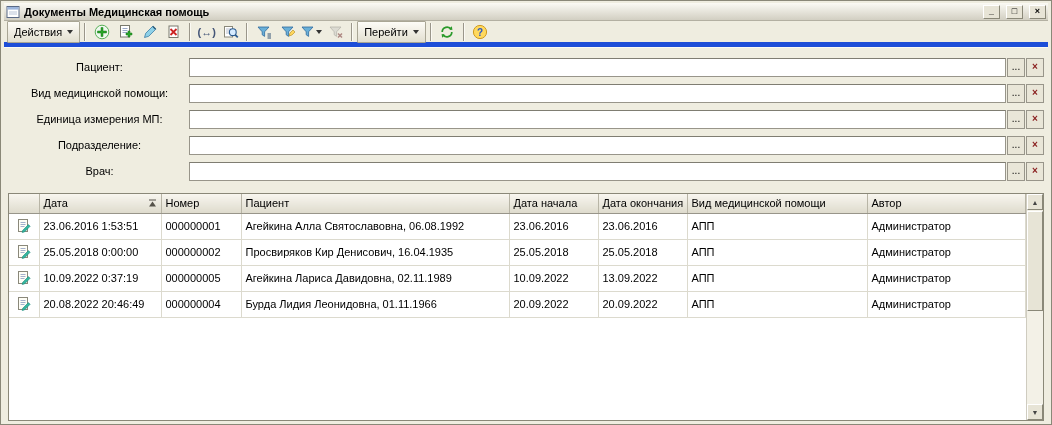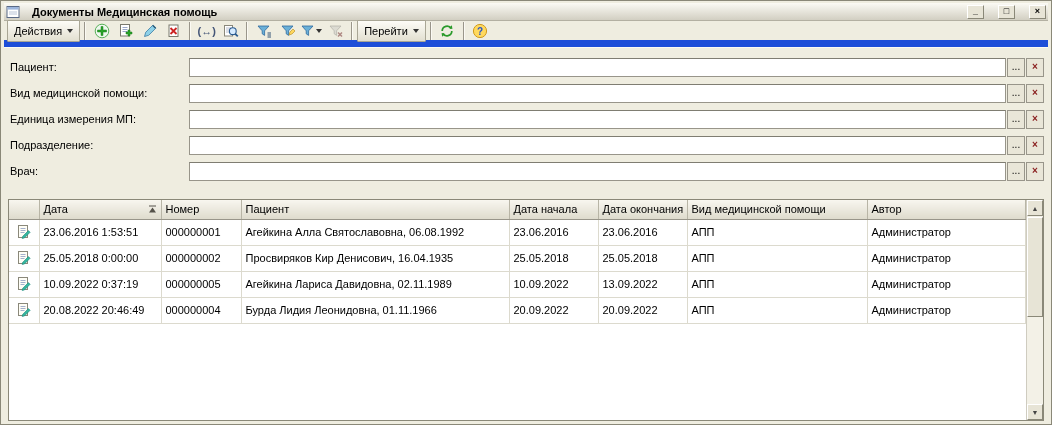--- a/index.html
+++ b/index.html
@@ -1,49 +1,49 @@
 <!DOCTYPE html>
 <html><head>
 <meta charset="utf-8">
 <style>
   html,body{margin:0;padding:0;background:#c8c4b8;font-family:"Liberation Sans",sans-serif;}
   *{box-sizing:border-box;}
   .window{width:1052px;height:425px;background:#EFEDE0;border:1px solid #8a8878;
           padding:2px 3px 3px 3px;display:flex;flex-direction:column;font-size:11px;color:#000;}
   
-  .titlebar{height:18px;display:flex;align-items:center;gap:12px;padding:0 2px;
+  .titlebar{height:18px;display:flex;align-items:center;gap:4px;padding:0 2px;
             background:linear-gradient(to bottom,#fbfaf4,#d2cfc2);border-bottom:1px solid #b3b0a2;}
   .titlebar .ticon{flex:0 0 auto;display:flex;}
   .tb-title{font-weight:bold;flex:1;white-space:nowrap;overflow:hidden;}
   .tb-btn{width:17px;height:14px;margin-left:2px;display:flex;align-items:center;justify-content:center;
           background:#E7E4D6;border:1px solid;border-color:#fff #8a8878 #8a8878 #fff;
           font-size:9px;font-weight:bold;line-height:1;cursor:default;}
   
   .toolbar{height:26px;display:flex;align-items:center;gap:1px;padding:1px 3px;
-           border-bottom:7px solid #1d4ed8;box-shadow:0 1px 0 #fbfaf3;}
+           border-bottom:5px solid #1d4ed8;box-shadow:0 1px 0 #fbfaf3;}
   .tbtn{width:23px;height:22px;display:flex;align-items:center;justify-content:center;
         border:1px solid transparent;border-radius:1px;}
   .tbtn-text{height:22px;padding:0 6px;display:flex;align-items:center;gap:5px;
              background:linear-gradient(#fdfcf7,#e2dfd0);border:1px solid #a9a695;border-radius:1px;}
   .caret{width:0;height:0;border-left:3px solid transparent;border-right:3px solid transparent;border-top:4px solid #333;}
   .sep{width:2px;height:18px;margin:0 3px;border-left:1px solid #9a968a;border-right:1px solid #fbfaf3;}
   .interval-glyph{font-weight:bold;color:#445577;font-size:11px;}
   .disabled-btn{opacity:.55;filter:grayscale(.6);}
   .mini-caret{width:0;height:0;border-left:3px solid transparent;border-right:3px solid transparent;border-top:4px solid #333;margin-left:1px;}
   
   .filters{padding:7px 4px 2px 6px;}
   .frow{display:flex;align-items:center;height:26px;}
-  .flabel{width:179px;flex:0 0 auto;}
+  .flabel{width:179px;flex:0 0 auto;text-align:center;}
   .finput{flex:1;height:19px;background:#fff;border:1px solid #98958a;border-top-color:#7f7d72;
           padding:0 3px;font-family:"Liberation Sans",sans-serif;font-size:11px;}
   .fbtn{width:18px;height:19px;margin-left:1px;flex:0 0 auto;display:flex;align-items:center;justify-content:center;
         background:#E9E6D8;border:1px solid #98958a;font-size:10px;line-height:1;cursor:default;}
   .fbtn.clear{color:#8a2020;font-weight:bold;}
   
-  .grid-area{flex:1;margin:13px 4px 0 4px;border:1px solid #8a8878;background:#fff;position:relative;overflow:hidden;}
+  .grid-area{flex:1;margin:7px 4px 0 4px;border:1px solid #8a8878;background:#fff;position:relative;overflow:hidden;}
   .grid-wrap{position:absolute;left:0;top:0;right:17px;bottom:0;background:#fff;overflow:hidden;}
   table.grid{border-collapse:collapse;width:100%;table-layout:fixed;font-size:11px;}
   table.grid th{height:19px;font-weight:normal;text-align:left;padding:0 4px;
                 background:linear-gradient(#F8F6EF,#DEDBCD);
                 border-right:1px solid #b8b5a6;border-bottom:1px solid #98958a;overflow:hidden;white-space:nowrap;}
   .th-inner{display:flex;align-items:center;justify-content:space-between;gap:2px;}
   table.grid td{height:19px;padding:4px 4px;border-right:1px solid #DCDACE;border-bottom:1px solid #DCDACE;
                 overflow:hidden;white-space:nowrap;background:#fff;}
   td.icon-cell{text-align:center;padding:0;}
   .selected-cell{background:#2E5FC4 !important;color:#fff;}

